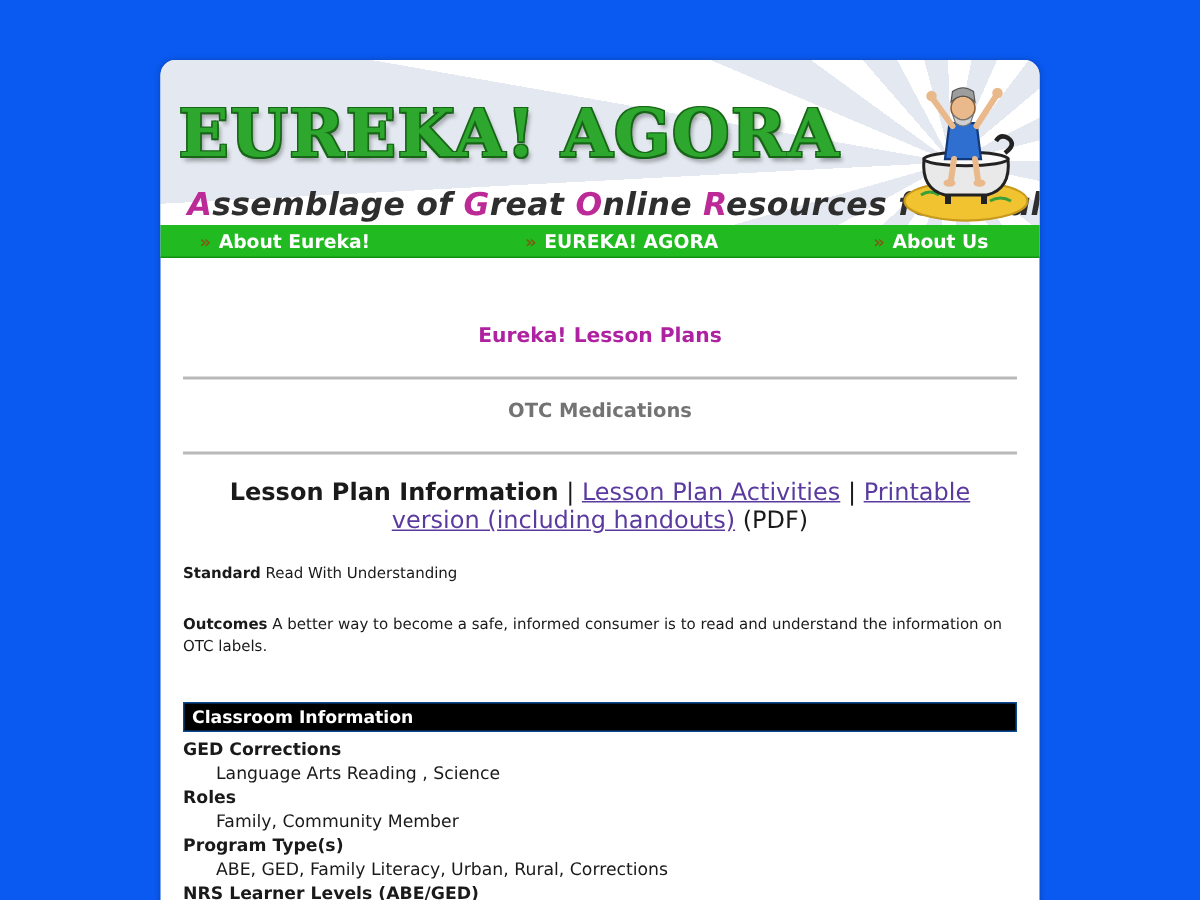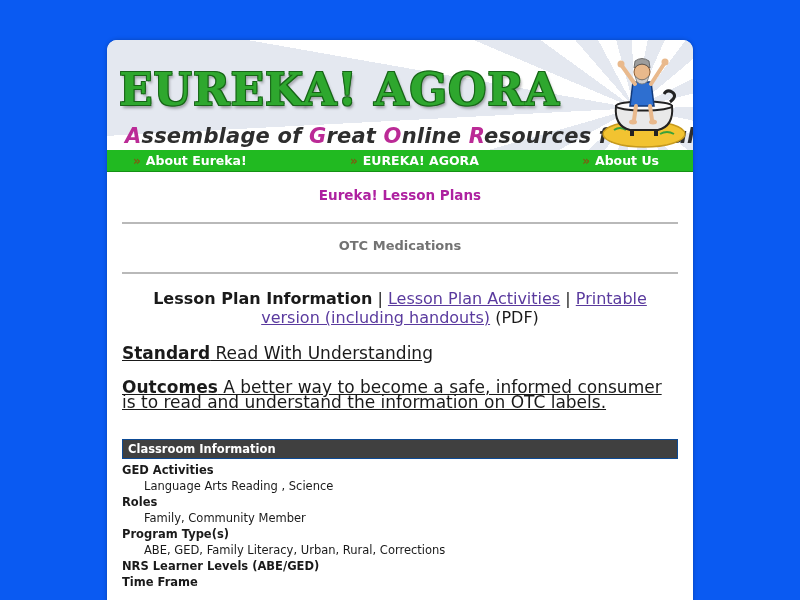--- a/index.html
+++ b/index.html
@@ -41,34 +41,34 @@
     padding:0 34px 0 26px;
   }
   .nav-item{
     color:#ffffff;font-size:12.5px;font-weight:bold;cursor:pointer;
     display:flex;align-items:center;gap:5px;white-space:nowrap;
   }
   .nav-item .chev{color:#7c5c12;font-size:12px;font-weight:bold;}
   
   .content{padding:0 15px 20px;color:#1a1a1a;}
   .page-heading{
-    margin:15px 0 0;text-align:center;
+    margin:44px 0 0;text-align:center;
     font-size:13.5px;font-weight:bold;color:#ae21a0;
   }
   .rule{border:none;height:2px;background:#b9b9b9;margin:19px 0 0;}
   .lesson-title{margin:14px 0 0;text-align:center;font-size:13px;font-weight:bold;color:#737373;}
   .links-row{margin:15px 0 0;text-align:center;font-size:16px;}
   .links-row .seg-bold{font-weight:bold;}
   .links-row a,.content a{color:#5a3a9e;text-decoration:underline;cursor:pointer;}
-  .para{margin:19px 0 0;font-size:17px;line-height:15px;text-decoration:underline;}
+  .para{margin:19px 0 0;font-size:10px;line-height:15px;}
   .para .plabel{font-weight:bold;}
   
   .classroom{margin-top:29px;}
   .class-header{
-    background:#404040;border:1px solid #0d4a94;color:#ffffff;
+    background:#000000;border:1px solid #0d4a94;color:#ffffff;
     font-size:11.5px;font-weight:bold;padding:2px 5px;
   }
   .fields{font-size:11.5px;line-height:16px;margin-top:3px;}
   .field-label{font-weight:bold;}
   .field-value{padding-left:22px;}
 </style>
 </head>
 <body>
 
 <div class="card">
@@ -124,21 +124,21 @@
 
     <div class="links-row"><span class="seg-bold">Lesson Plan Information</span><span class=""> | </span><a>Lesson Plan Activities</a><span class=""> | </span><a>Printable version (including handouts)</a><span class=""> (PDF)</span></div>
 
     <p class="para"><span class="plabel">Standard</span><span> Read With Understanding</span></p>
 
     <p class="para"><span class="plabel">Outcomes</span><span> A better way to become a safe, informed consumer is to read and understand the information on OTC labels.</span></p>
 
     <div class="classroom">
       <div class="class-header">Classroom Information</div>
       <div class="fields">
-          <div class="field-label">GED Activities</div>
+          <div class="field-label">GED Corrections</div>
           <div class="field-value">Language Arts Reading , Science</div>
           <div class="field-label">Roles</div>
           <div class="field-value">Family, Community Member</div>
           <div class="field-label">Program Type(s)</div>
           <div class="field-value">ABE, GED, Family Literacy, Urban, Rural, Corrections</div>
           <div class="field-label">NRS Learner Levels (ABE/GED)</div>
           <div class="field-label">Time Frame</div>
         </div>
 
     </div>

